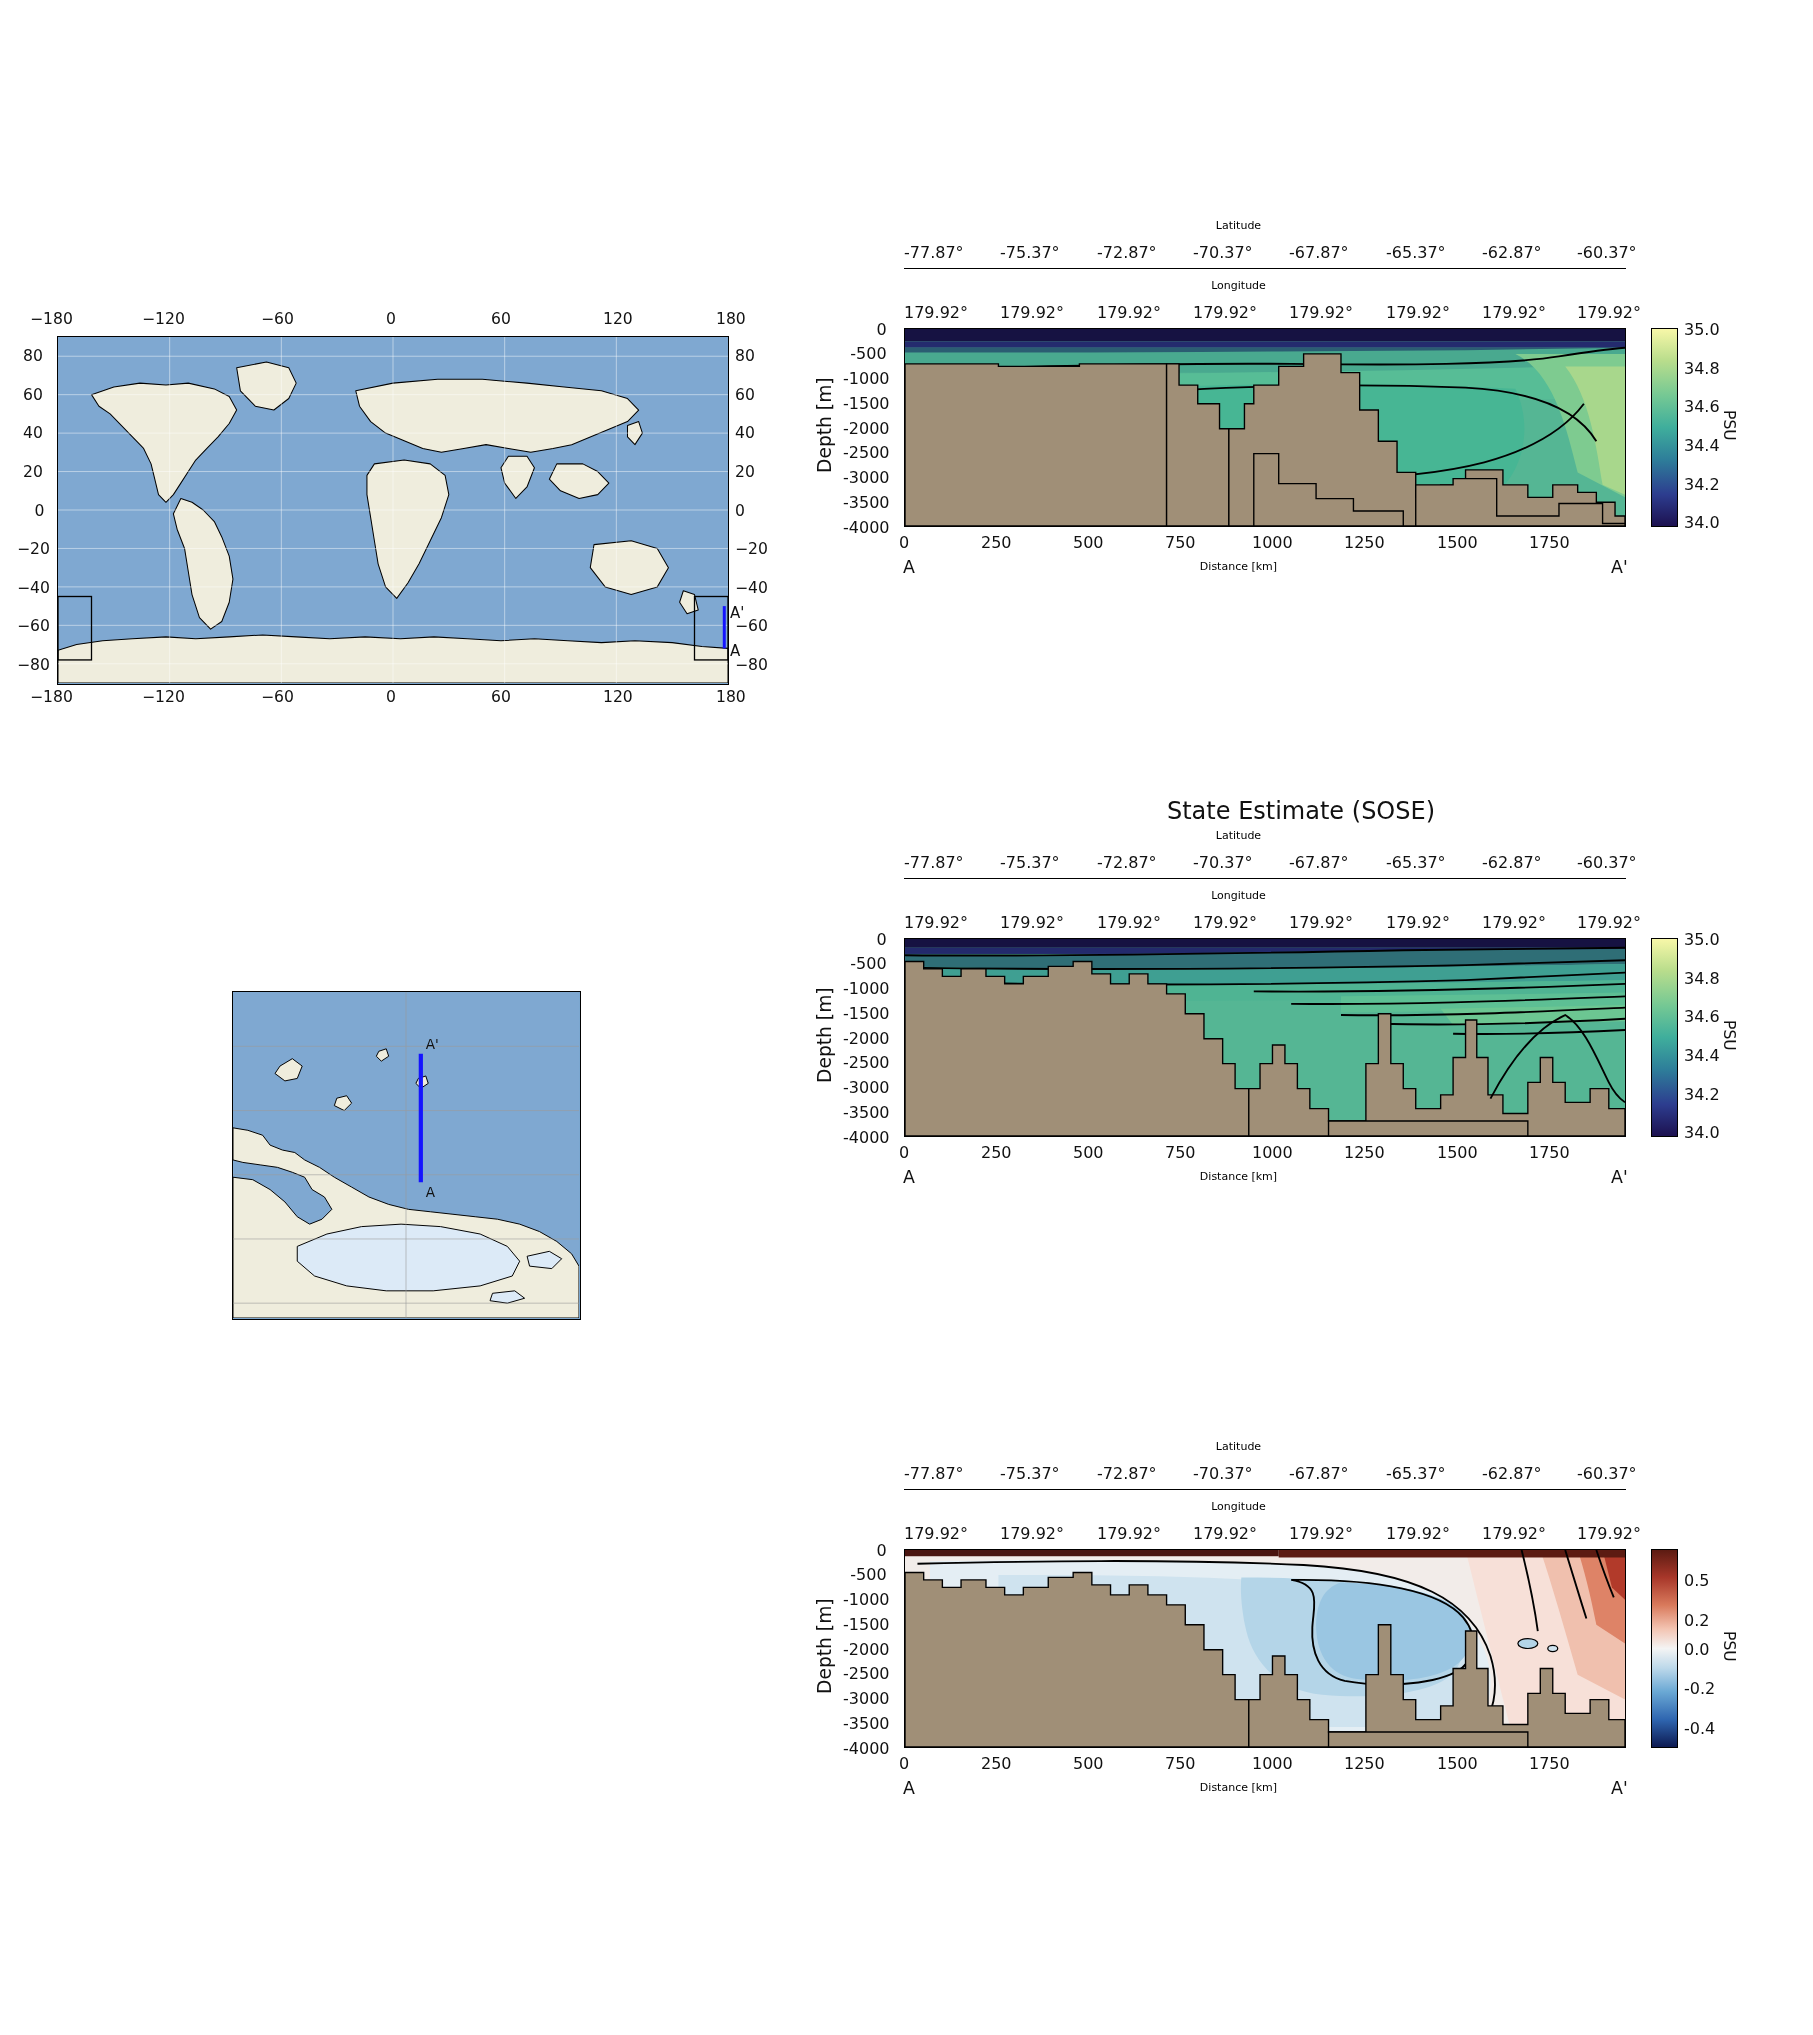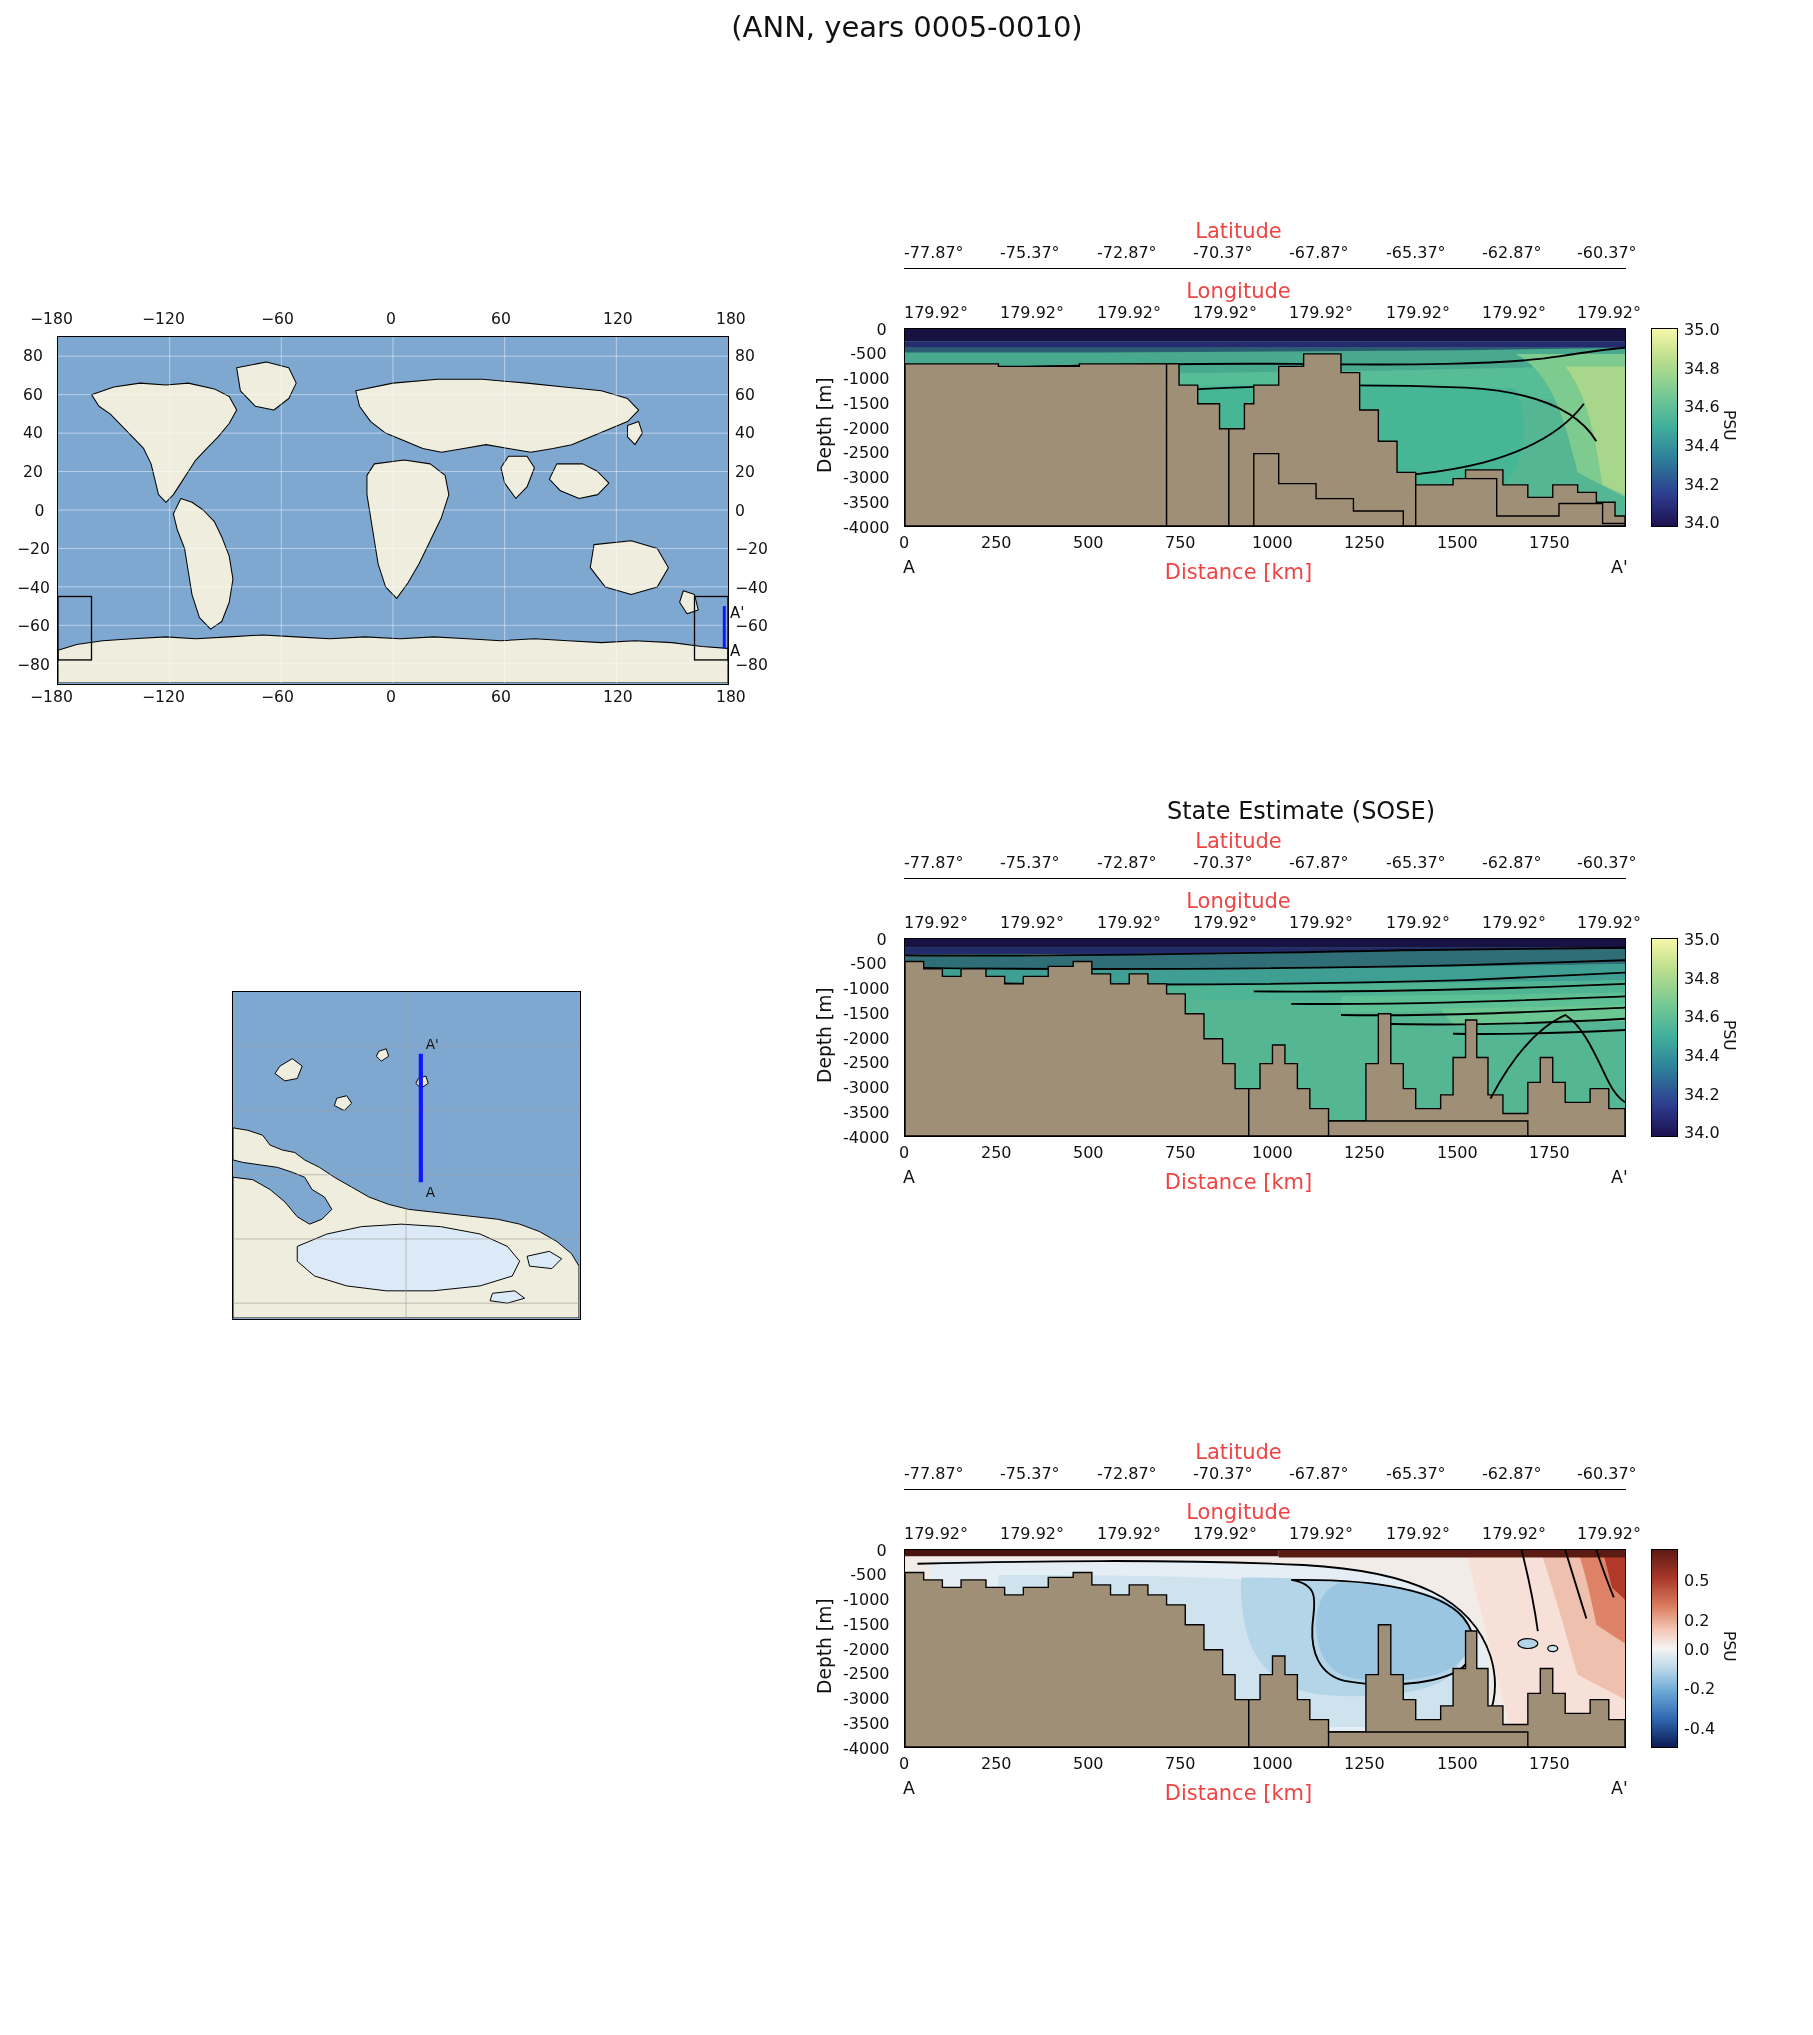--- a/index.html
+++ b/index.html
@@ -20,38 +20,37 @@
   #globalmap{ left:57px; top:336px; width:672px; height:349px;}
   .mapbox{position:absolute;left:0;top:0;width:100%;height:100%;
           border:1.2px solid #000;box-sizing:border-box;background:#7ba7d0;}
   .tick{position:absolute;font-size:15.6px;color:#111;}
   
   
   #insetmap{left:232px;top:991px;width:349px;height:329px;}
   
   .panel{position:absolute;}
   .panel-title{position:absolute;left:0;width:100%;text-align:center;font-size:24px;color:#111;}
-  .axis-name{position:absolute;font-size:21px;color:#ef4444;text-align:center;width:100%;}
+  .axis-name{position:absolute;font-size:11px;color:#000000;text-align:center;width:100%;}
   .plotbox{position:absolute;border:1.2px solid #000;box-sizing:border-box;overflow:hidden;background:#fff;}
   .cbar{position:absolute;border:0.6px solid #000;box-sizing:border-box;}
   .cbar-label{position:absolute;font-size:16px;color:#111;}
   .cbar-title{position:absolute;font-size:15.6px;color:#111;
      transform:rotate(90deg);transform-origin:left top;white-space:nowrap;}
   .ylabel{position:absolute;font-size:18.7px;color:#111;
      transform:rotate(-90deg);transform-origin:left top;white-space:nowrap;}
   .endlabel{position:absolute;font-size:17.4px;color:#111;}
   .ticklab{position:absolute;font-size:16px;color:#111;white-space:nowrap;}
   .toptickrow{position:absolute;height:0.6px;background:#000;}
   svg{display:block;}
 </style>
 </head>
 <body>
 
 <div class="abs" id="suptitle">
-  <div>(ANN, years 0005-0010)</div>
 </div>
 
 <div class="abs" id="globalmap">
   <div class="mapbox">
     <svg width="670" height="346" viewBox="0 0 360 180" preserveAspectRatio="none">
       <rect x="0" y="0" width="360" height="180" fill="#7fa8d1"></rect>
       <g fill="#efeddd" stroke="#000" stroke-width="0.55" stroke-linejoin="round">
 
         <path d="M0,180 L0,163 L10,160 L24,158 L40,157 L58,156 L74,157 L92,156 L110,155 L128,156 L146,157 L165,156 L184,157 L202,156 L220,157 L238,158 L256,157 L274,158 L292,159 L310,158 L330,159 L346,161 L360,162 L360,180 Z"></path>
 

